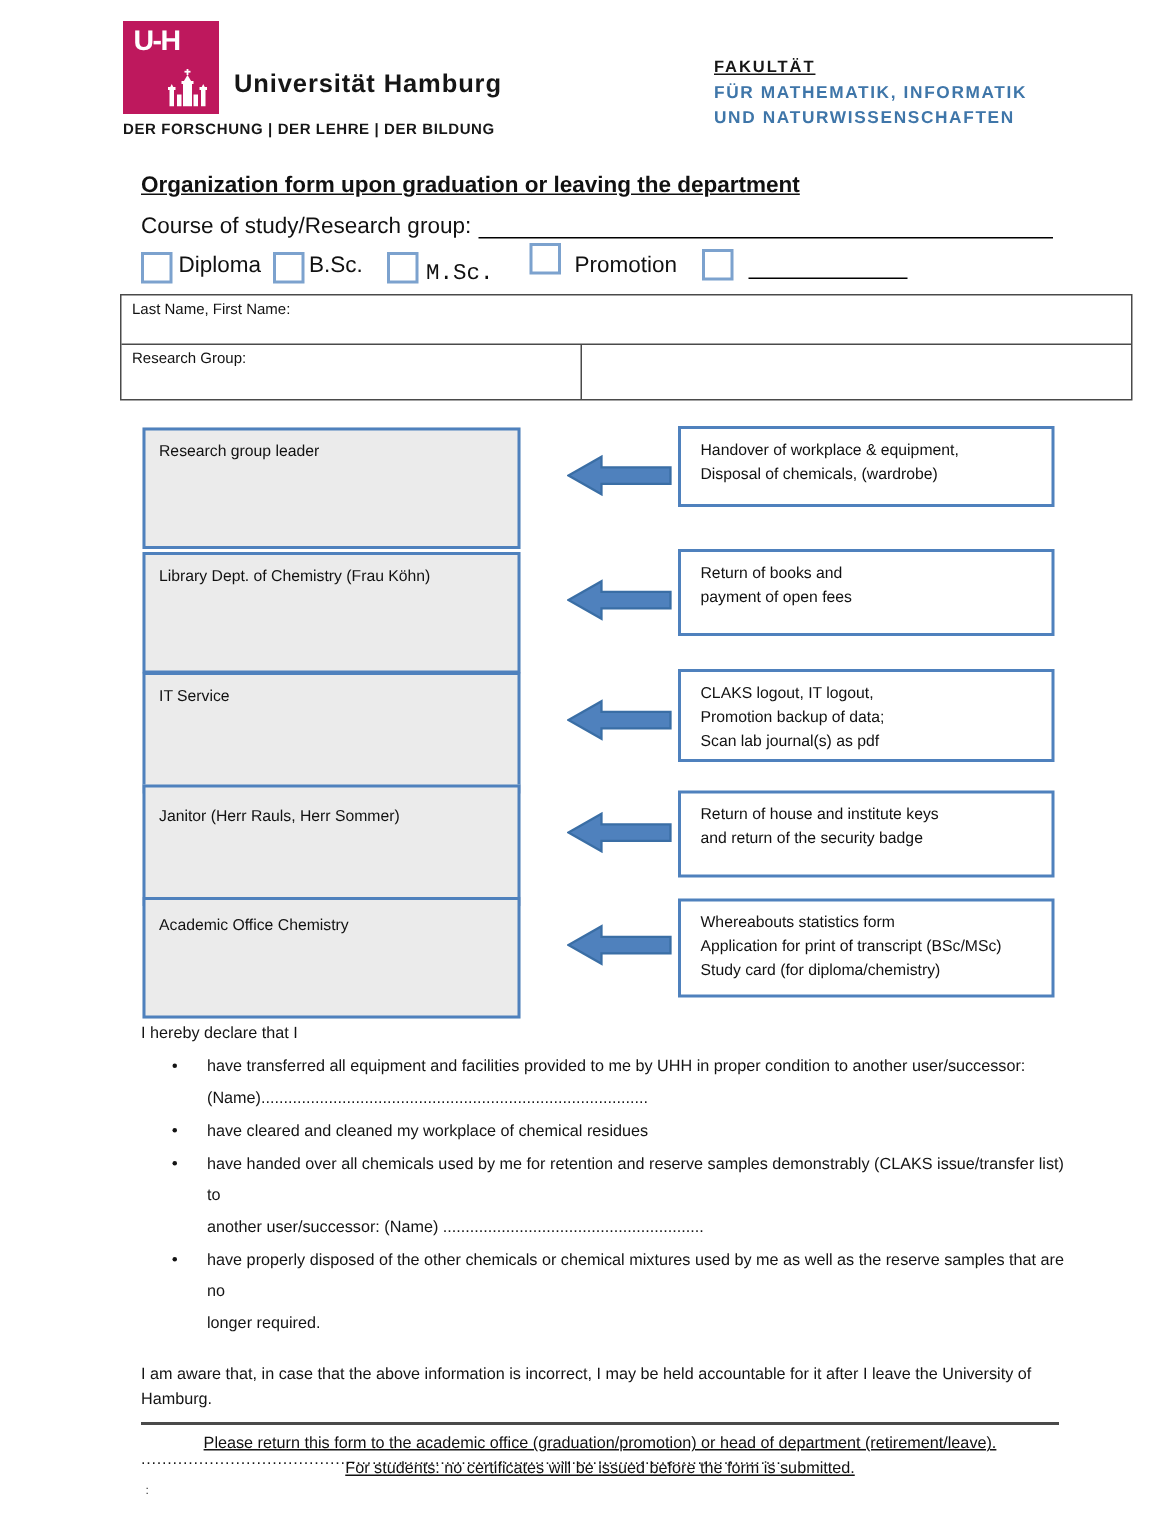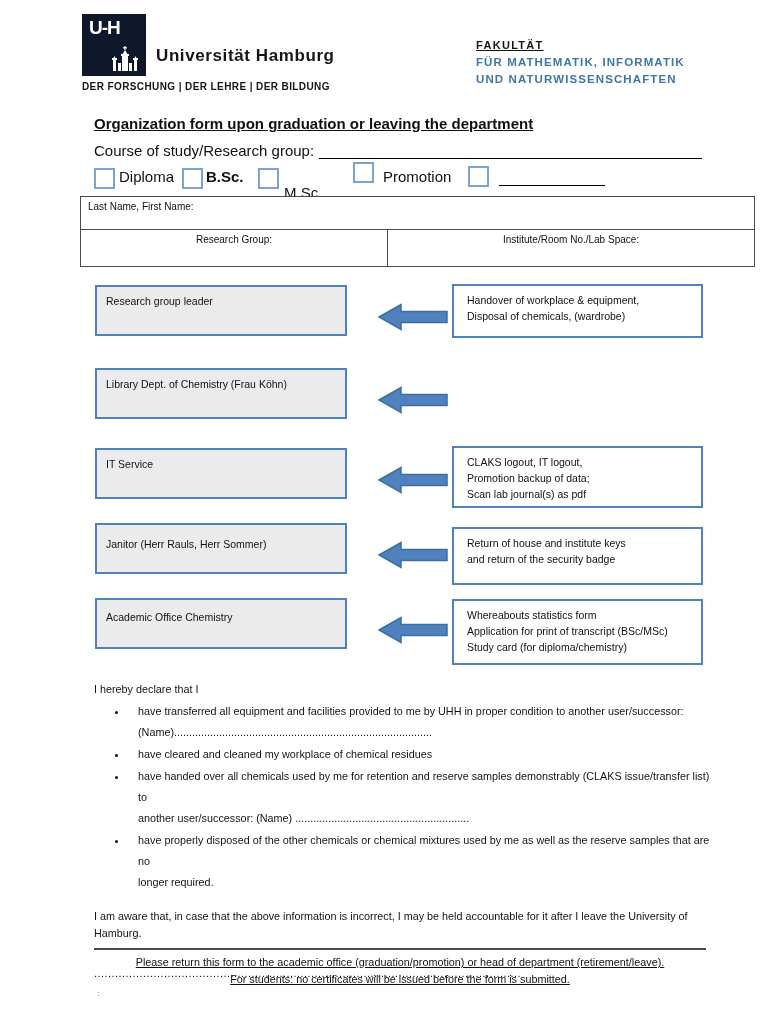--- a/index.html
+++ b/index.html
@@ -1,45 +1,45 @@
 <!DOCTYPE html>
 <html><head>
 <meta charset="utf-8">
 <style>
   html,body{margin:0;padding:0;background:#fff;}
   .page{
     position:relative;width:770px;height:1024px;background:#ffffff;
     font-family:"Liberation Sans", sans-serif;color:#111;overflow:hidden;
   }
   
-  .logo-square{position:absolute;left:82px;top:14px;width:64px;height:62px;background:#0f172a;}
+  .logo-square{position:absolute;left:82px;top:14px;width:64px;height:62px;background:#be185d;}
   .logo-uh{position:absolute;left:7px;top:3px;color:#fff;font-weight:bold;font-size:19px;letter-spacing:-1px;}
   .logo-castle{position:absolute;right:6px;bottom:5px;}
   .brand{position:absolute;left:156px;top:46px;font-size:17px;font-weight:bold;letter-spacing:0.6px;color:#161616;text-align:right;}
   .tagline{position:absolute;left:82px;top:81px;font-size:10px;font-weight:bold;letter-spacing:0.4px;color:#161616;}
   .faculty{position:absolute;left:476px;top:37px;line-height:17px;white-space:nowrap;}
   .fac-black{font-weight:bold;font-size:11px;letter-spacing:1.3px;color:#161616;text-decoration:underline;}
   .fac-blue{font-weight:bold;font-size:11.5px;letter-spacing:1.1px;color:#3F76A9;}
   
   .title{position:absolute;left:94px;top:115px;font-size:15px;font-weight:bold;text-decoration:underline;}
   .course-row{position:absolute;left:94px;top:141px;width:608px;display:flex;align-items:flex-end;font-size:15px;}
   .course-label{white-space:nowrap;}
   .fill-line{flex:1;border-bottom:1.6px solid #000;height:17px;margin-left:5px;}
   
   .cbox{position:absolute;width:17px;height:17px;border:2px solid #7CA2CE;background:#fff;}
   .cblabel{position:absolute;font-size:15px;white-space:nowrap;}
   .other-line{position:absolute;border-bottom:1.7px solid #000;width:106px;height:1px;}
   
   .info-table{position:absolute;left:80px;top:196px;width:675px;border:1.5px solid #4a4a4a;background:#fff;box-sizing:border-box;}
   .it-row1{height:33px;border-bottom:1px solid #4a4a4a;padding:4px 7px;box-sizing:border-box;font-size:10px;}
-  .it-row2{display:flex;height:36px;text-align:center;}
+  .it-row2{display:flex;height:36px;}
   .it-cell-l{width:307px;border-right:1px solid #4a4a4a;padding:4px 7px;box-sizing:border-box;font-size:10px;}
   .it-cell-r{flex:1;padding:4px 7px;box-sizing:border-box;font-size:10px;}
   
-  .station-box{position:absolute;left:95px;width:252px;height:51px;background:#EBEBEB;border:2px solid #4F81BD;box-sizing:border-box;padding:8px 9px;font-size:10.5px;}
+  .station-box{position:absolute;left:95px;width:252px;height:81px;background:#EBEBEB;border:2px solid #4F81BD;box-sizing:border-box;padding:8px 9px;font-size:10.5px;}
   .task-box{position:absolute;left:452px;width:251px;background:#fff;border:2px solid #4F81BD;box-sizing:border-box;padding:7px 9px;font-size:10.5px;line-height:1.5;}
   .preline{white-space:pre-line;padding-left:13px;}
   .arrow{position:absolute;left:378px;width:70px;height:28px;}
   
   .declaration{position:absolute;left:94px;top:683px;width:616px;font-size:10.8px;color:#141414;}
   .decl-intro{margin:0 0 6px 0;}
   .decl-list{margin:0;padding-left:34px;}
   .decl-list li{padding-left:10px;line-height:1.95;margin-bottom:1px;}
   .aware{margin-top:15px;line-height:1.5;}
   .dotted{margin-top:26px;letter-spacing:0.5px;}
@@ -81,57 +81,56 @@
 
   <div class="title">Organization form upon graduation or leaving the department</div>
   <div class="course-row">
     <span class="course-label">Course of study/Research group:</span>
     <span class="fill-line"></span>
   </div>
 
   <div class="cbox" style="left:94px;top:168px;"></div>
   <div class="cblabel" style="left:119px;top:168px;">Diploma</div>
   <div class="cbox" style="left:182px;top:168px;"></div>
-  <div class="cblabel" style="left:206px;top:168px;font-weight:bold;">B.Sc.</div>
+  <div class="cblabel" style="left:206px;top:168px;">B.Sc.</div>
   <div class="cbox" style="left:258px;top:168px;"></div>
-  <div class="cblabel" style="left:284px;top:184px;">M.Sc.</div>
+  <div class="cblabel" style="left:284px;top:174px;font-family:Liberation Mono, monospace;">M.Sc.</div>
   <div class="cbox" style="left:353px;top:162px;"></div>
   <div class="cblabel" style="left:383px;top:168px;">Promotion</div>
   <div class="cbox" style="left:468px;top:166px;"></div>
   <div class="other-line" style="left:499px;top:184px;"></div>
 
   <div class="info-table">
     <div class="it-row1">
       <span>Last Name, First Name:</span>
     </div>
     <div class="it-row2">
       <div class="it-cell-l">
         <span>Research Group:</span>
-      </div>
-      <div class="it-cell-r">
-        <span>Institute/Room No./Lab Space:</span>
       </div>
     </div>
   </div>
 
   <div class="station-box" style="top:285px;">
     <span>Research group leader</span>
   </div>
   <svg class="arrow" style="top:303px;" viewBox="0 0 70 28">
     <polygon points="1,14 23,1.5 23,8.5 69,8.5 69,19.5 23,19.5 23,26.5" fill="#4F81BD" stroke="#3A6EA5" stroke-width="1.5"></polygon>
   </svg>
   <div class="task-box preline" style="top:284px;height:54px;">Handover of workplace &amp; equipment,
 Disposal of chemicals, (wardrobe)</div>
 
   <div class="station-box" style="top:368px;">
     <span>Library Dept. of Chemistry (Frau Köhn)</span>
   </div>
   <svg class="arrow" style="top:386px;" viewBox="0 0 70 28">
     <polygon points="1,14 23,1.5 23,8.5 69,8.5 69,19.5 23,19.5 23,26.5" fill="#4F81BD" stroke="#3A6EA5" stroke-width="1.5"></polygon>
   </svg>
+  <div class="task-box preline" style="top:366px;height:58px;">Return of books and
+payment of open fees</div>
 
   <div class="station-box" style="top:448px;">
     <span>IT Service</span>
   </div>
   <svg class="arrow" style="top:466px;" viewBox="0 0 70 28">
     <polygon points="1,14 23,1.5 23,8.5 69,8.5 69,19.5 23,19.5 23,26.5" fill="#4F81BD" stroke="#3A6EA5" stroke-width="1.5"></polygon>
   </svg>
   <div class="task-box preline" style="top:446px;height:62px;">CLAKS logout, IT logout,
 Promotion backup of data;
 Scan lab journal(s) as pdf</div>

